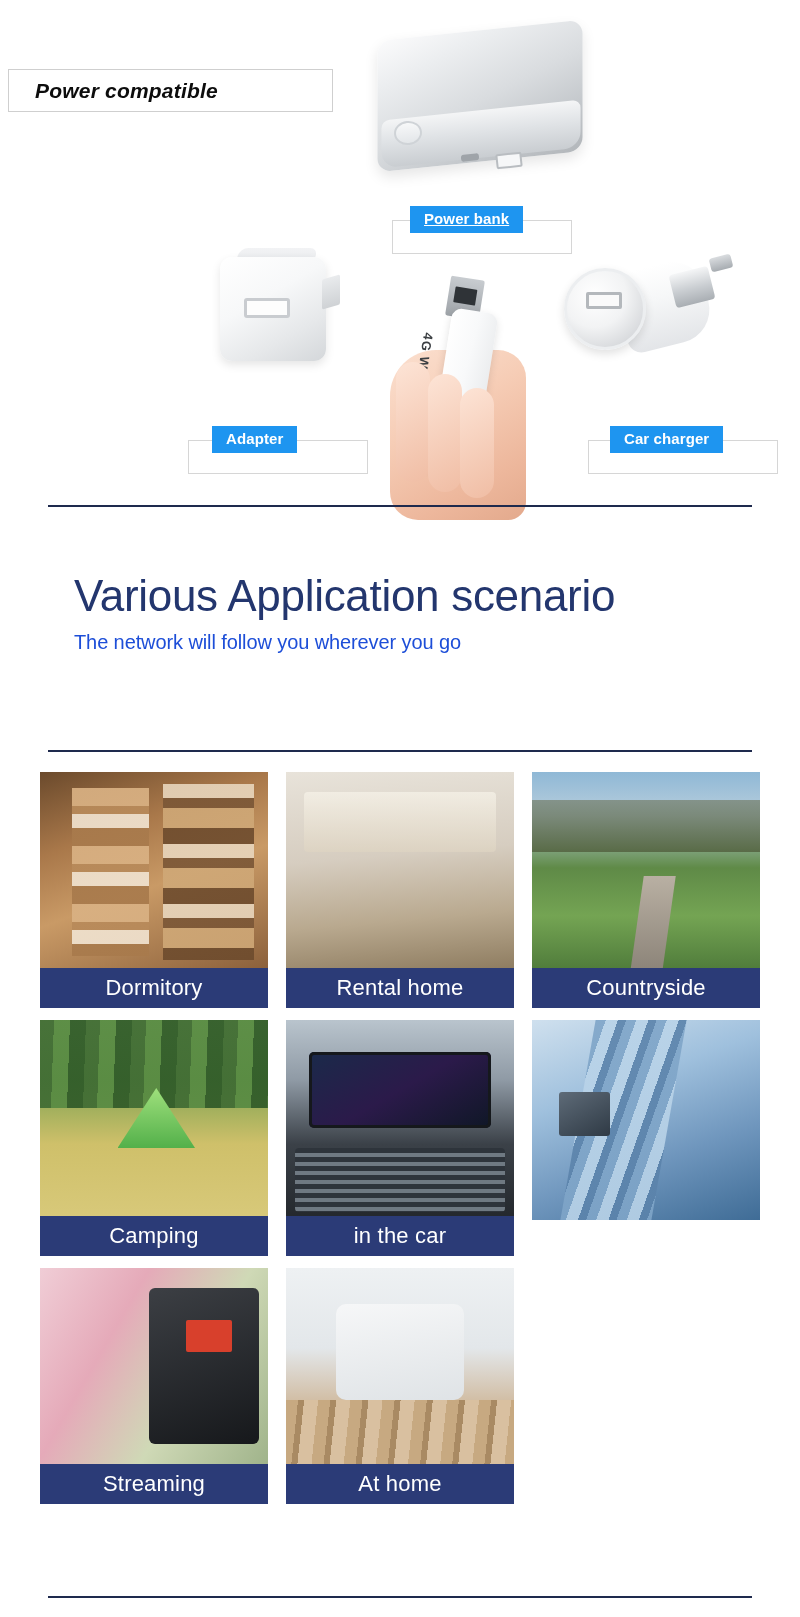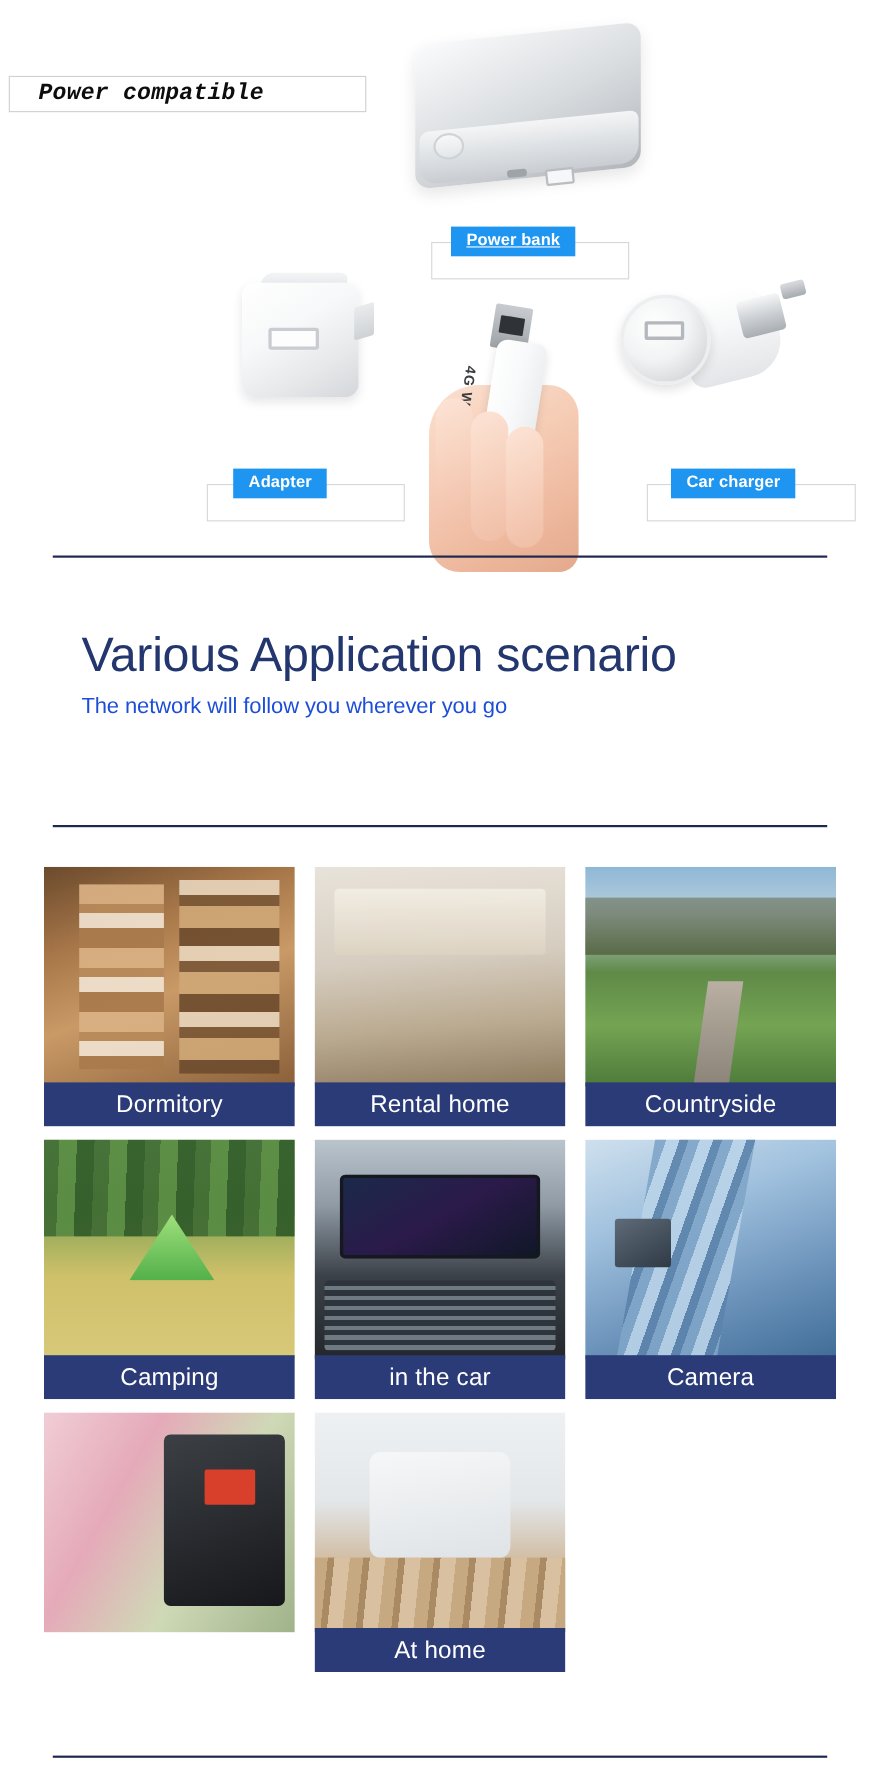--- a/index.html
+++ b/index.html
@@ -10,24 +10,24 @@
     font-family: "Liberation Sans", sans-serif;
     overflow: hidden;
   }
   .page { position: relative; width: 800px; height: 1617px; background: #fff; }
 
   
   .sec-power { position: relative; width: 800px; height: 512px; background: #fff; }
 
   .title-box {
     position: absolute; left: 8px; top: 69px;
-    width: 325px; height: 33px;
+    width: 325px; height: 43px;
     background: #ffffff;
     border: 1px solid #cfcfcf;
-    display: flex; align-items: center; font-family: Liberation Mono, monospace;
+    display: flex; align-items: center;
   }
   .title-box .t {
     font-size: 21px; font-weight: bold; font-style: italic;
     color: #0d0d0d; letter-spacing: .2px; padding-left: 26px;
   }
 
   
   .tagwrap { position: absolute; }
   .tagwrap .frame {
     position: absolute; left: 0; top: 14px;
@@ -192,21 +192,21 @@
     letter-spacing: -.1px; line-height: 1;
   }
 
   
   .grid {
     position: absolute; left: 40px; top: 772px;
     width: 720px;
     display: grid;
     grid-template-columns: repeat(3, 228px);
     grid-template-rows: repeat(3, 236px);
-    column-gap: 18px; row-gap: 12px; margin-top: 16px;
+    column-gap: 18px; row-gap: 12px;
   }
   .card { position: relative; width: 228px; height: 236px; overflow: hidden; }
   .card .photo {
     position: absolute; left: 0; top: 0; width: 228px; height: 200px;
     overflow: hidden;
   }
   .card .cap {
     position: absolute; left: 0; bottom: 0; width: 228px; height: 40px;
     background: #2b3b77;
     color: #ffffff; font-size: 22px;
@@ -430,27 +430,27 @@
       <div class="photo">
           <div class="ph ph-car"></div>
         </div>
       <div class="cap">in the car</div>
     </div>
 
     <div class="card">
       <div class="photo">
           <div class="ph ph-cam"></div>
         </div>
-      <div class="cap">Camera</div>
     </div>
 
     <div class="card">
       <div class="photo">
           <div class="ph ph-stream"></div>
         </div>
+      <div class="cap">Streaming</div>
     </div>
 
     <div class="card">
       <div class="photo">
           <div class="ph ph-home"></div>
         </div>
       <div class="cap">At home</div>
     </div>
 
   </section>

